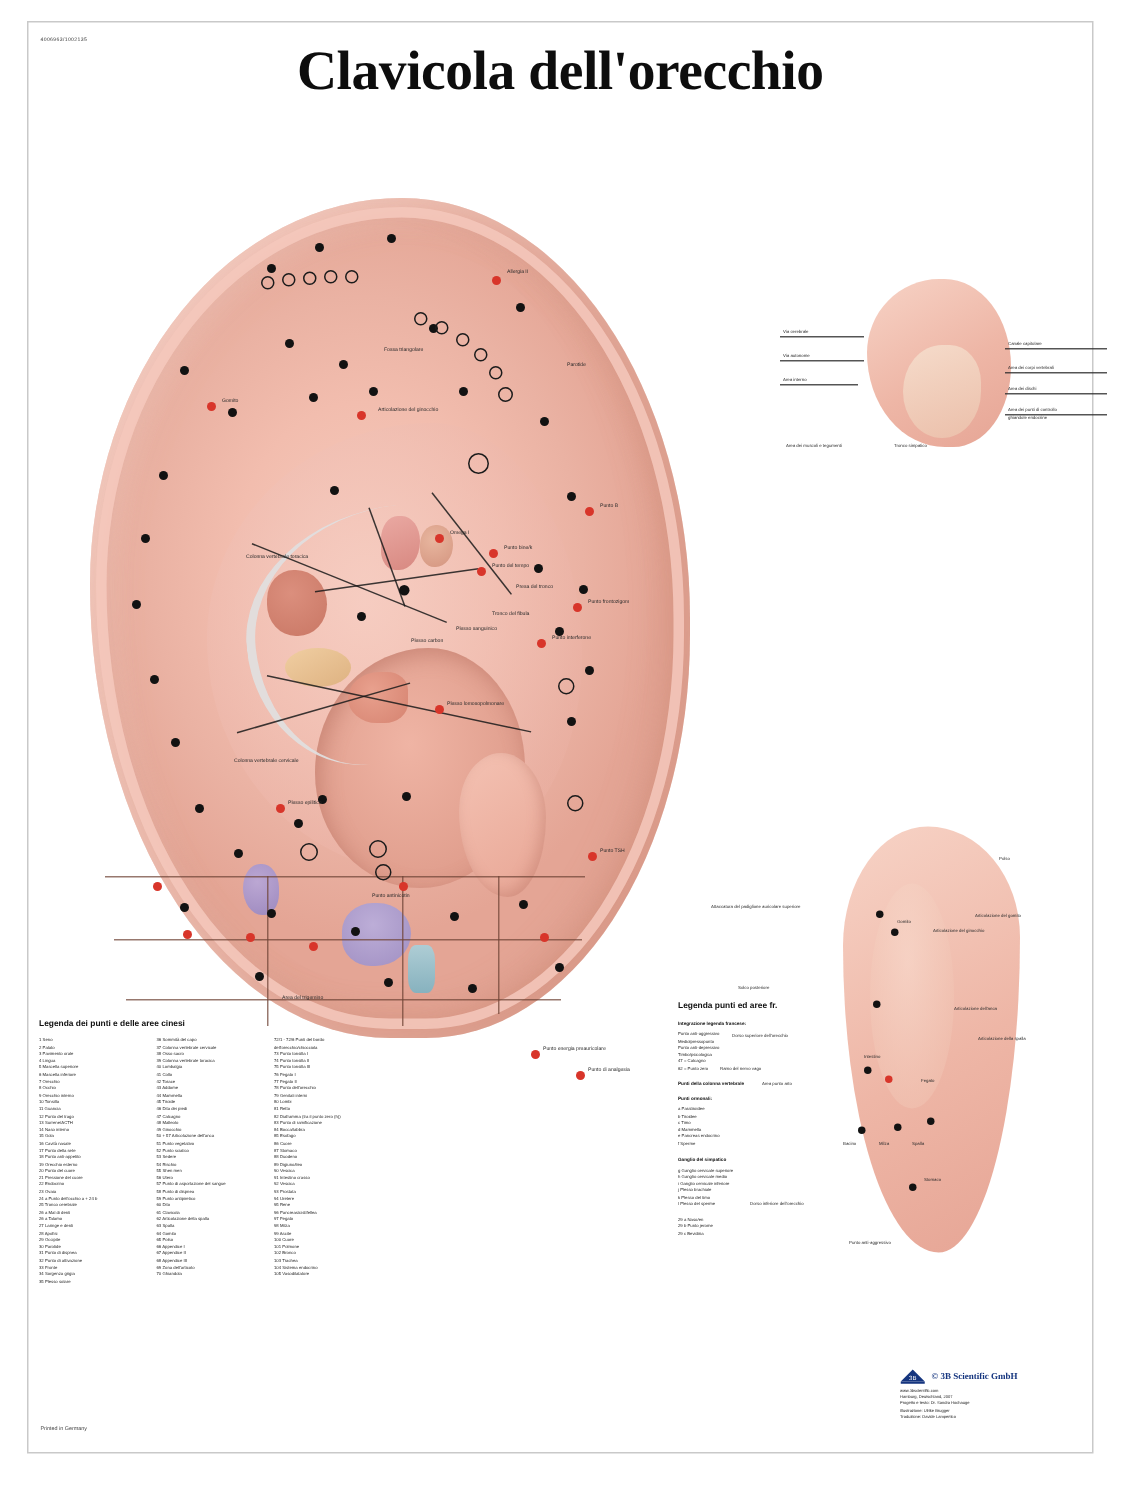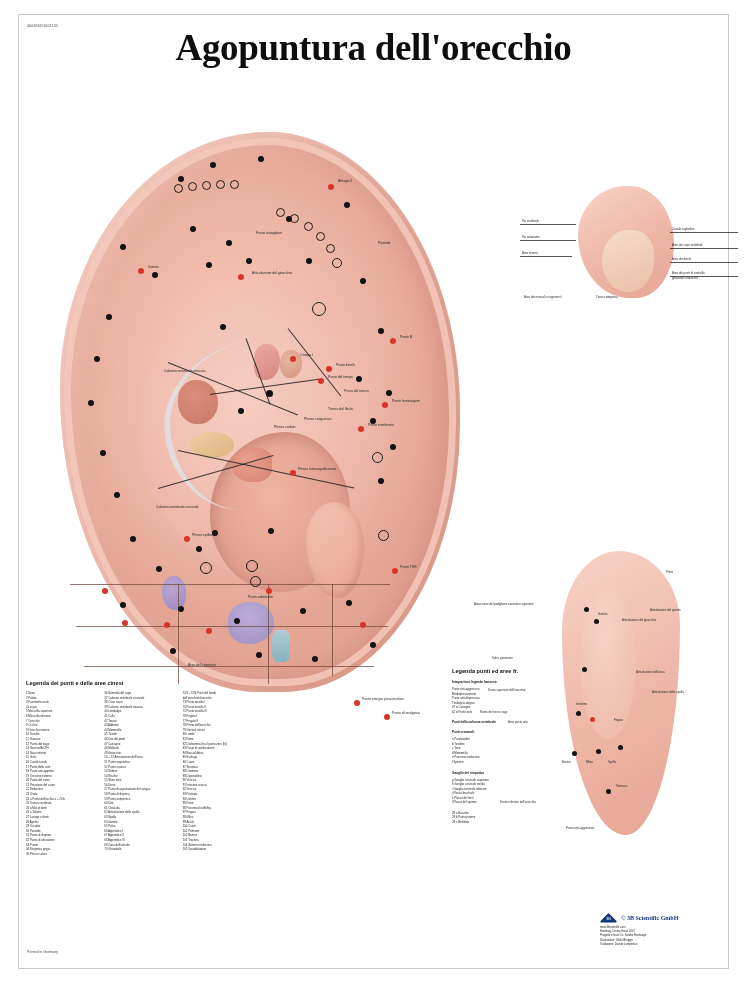--- a/index.html
+++ b/index.html
@@ -63,21 +63,21 @@
   .pub-meta{font-size:2.7px;line-height:1.55;color:#222;margin-top:3px;}
   .logo{width:17px;height:11px;}
 </style>
 </head>
 <body>
 
 <div id="poster">
   <div class="frame"></div>
 
   <div class="code">4006963/1002135</div>
-  <div class="title">Agopuntura dell'orecchio</div>
+  <div class="title">Clavicola dell'orecchio</div>
   <div class="printed">Printed in Germany</div>
 
   <div class="mainear">
     <div class="earshape"></div>
     <div class="helixrim"></div>
     <div class="antihelix"></div>
     <div class="concha"></div>
     <div class="tragus"></div>
     <div class="spineband"></div>
 

